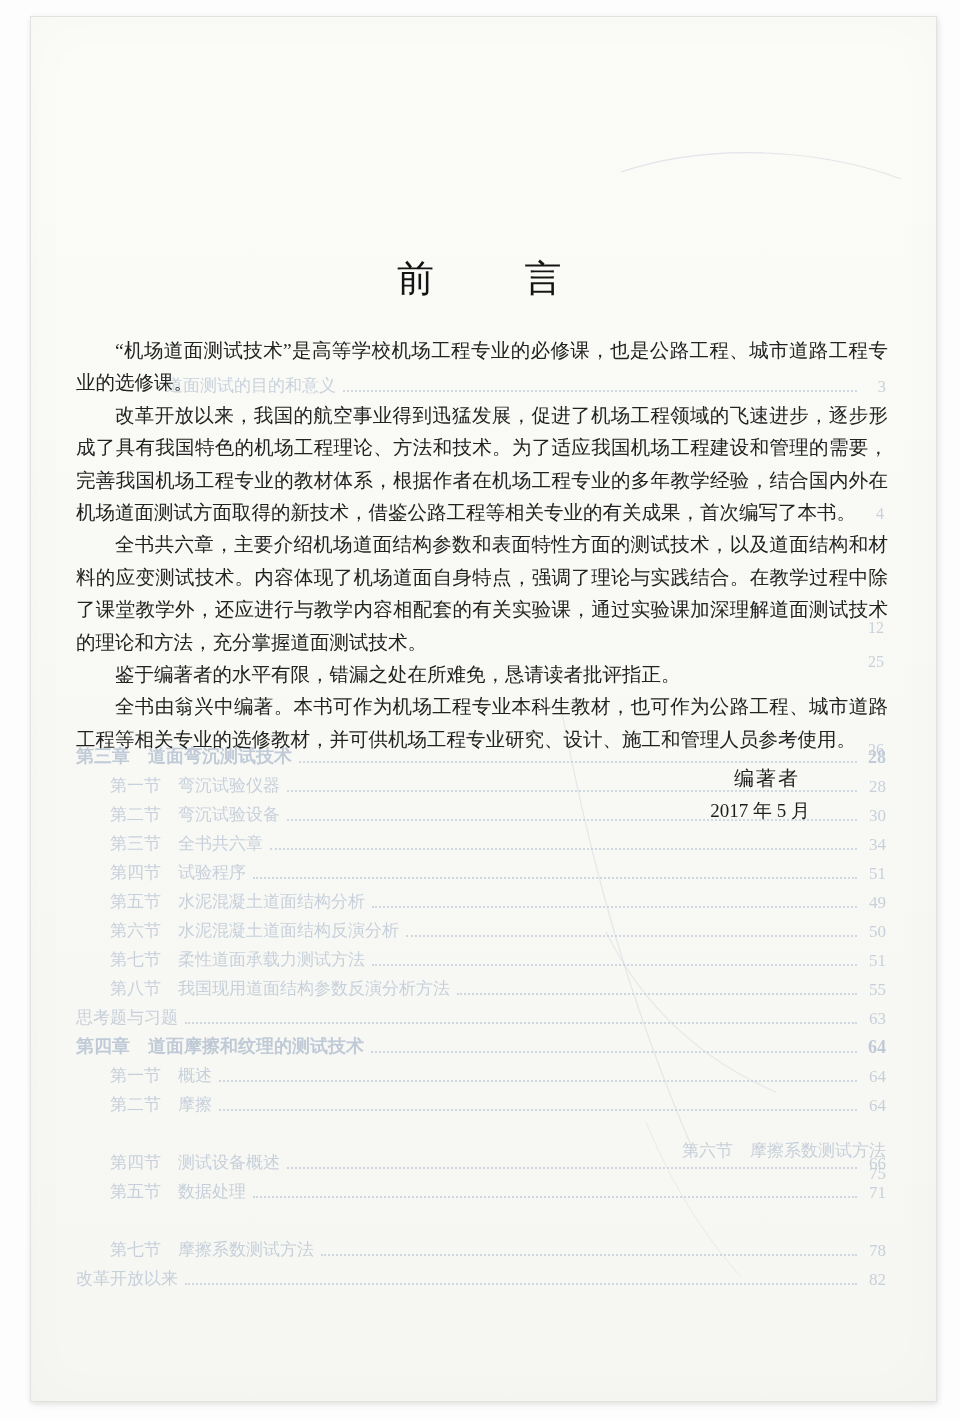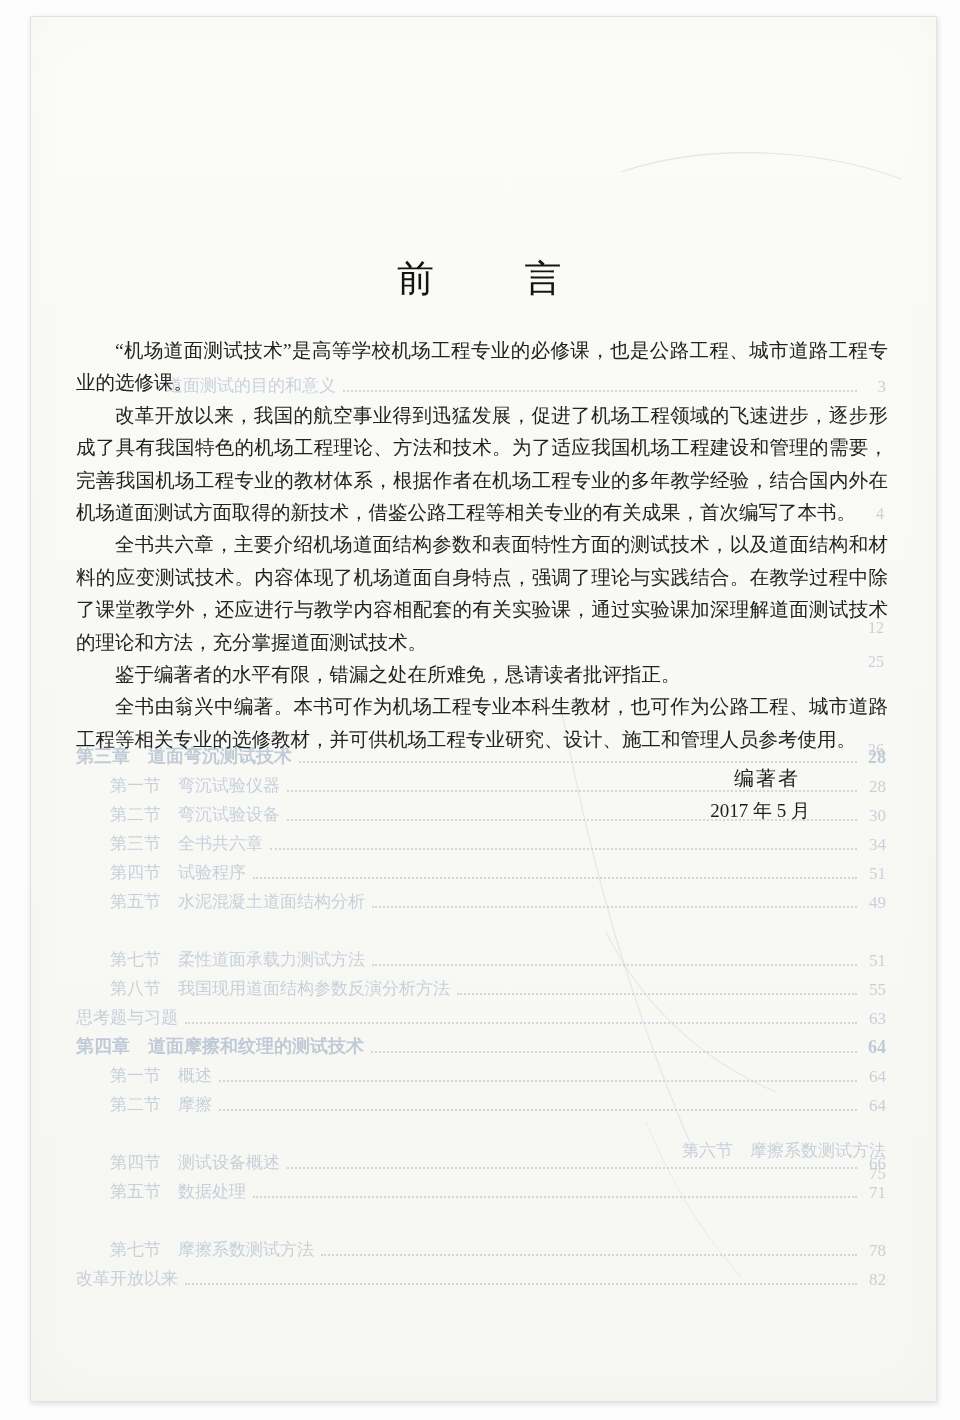--- a/index.html
+++ b/index.html
@@ -136,20 +136,25 @@
       <div class="ghost-line section" style="top:845px;">
         <span>第四节　试验程序</span>
           <span class="dots"></span>
           <span class="pg">51</span>
       </div>
       <div class="ghost-line section" style="top:874px;">
         <span>第五节　水泥混凝土道面结构分析</span>
           <span class="dots"></span>
           <span class="pg">49</span>
       </div>
+      <div class="ghost-line section" style="top:903px;">
+        <span>第六节　水泥混凝土道面结构反演分析</span>
+          <span class="dots"></span>
+          <span class="pg">50</span>
+      </div>
       <div class="ghost-line section" style="top:932px;">
         <span>第七节　柔性道面承载力测试方法</span>
           <span class="dots"></span>
           <span class="pg">51</span>
       </div>
       <div class="ghost-line section" style="top:961px;">
         <span>第八节　我国现用道面结构参数反演分析方法</span>
           <span class="dots"></span>
           <span class="pg">55</span>
       </div>

